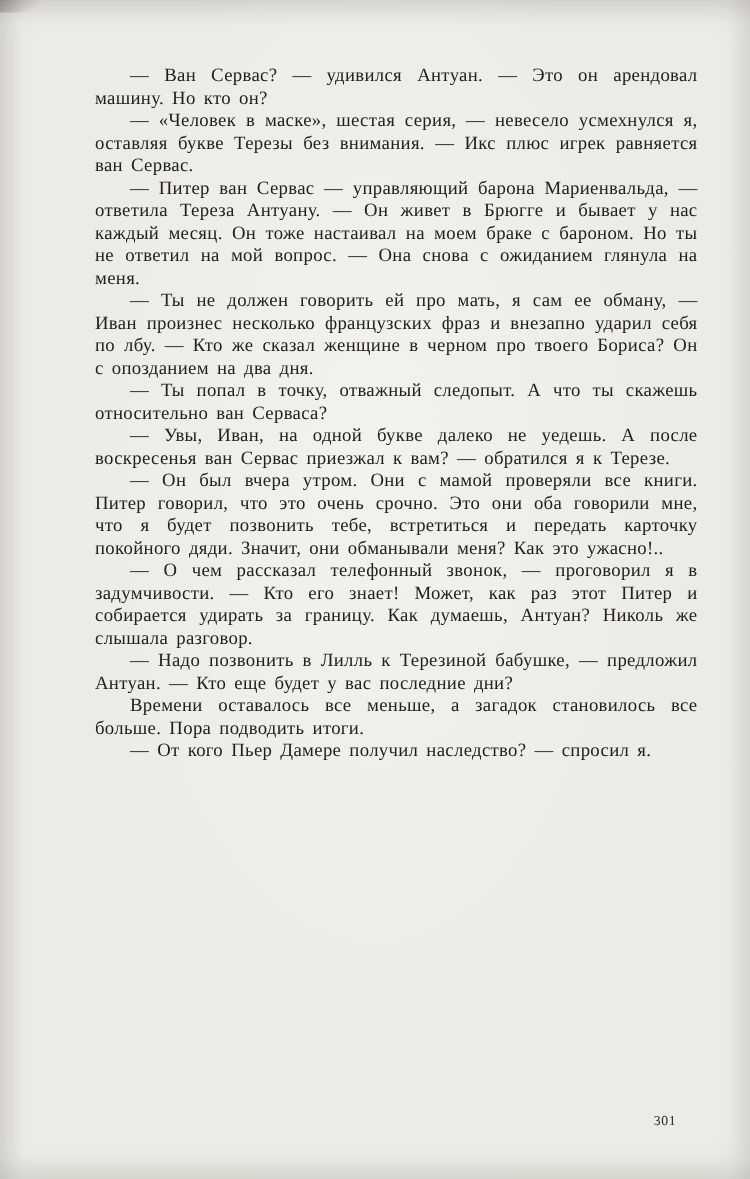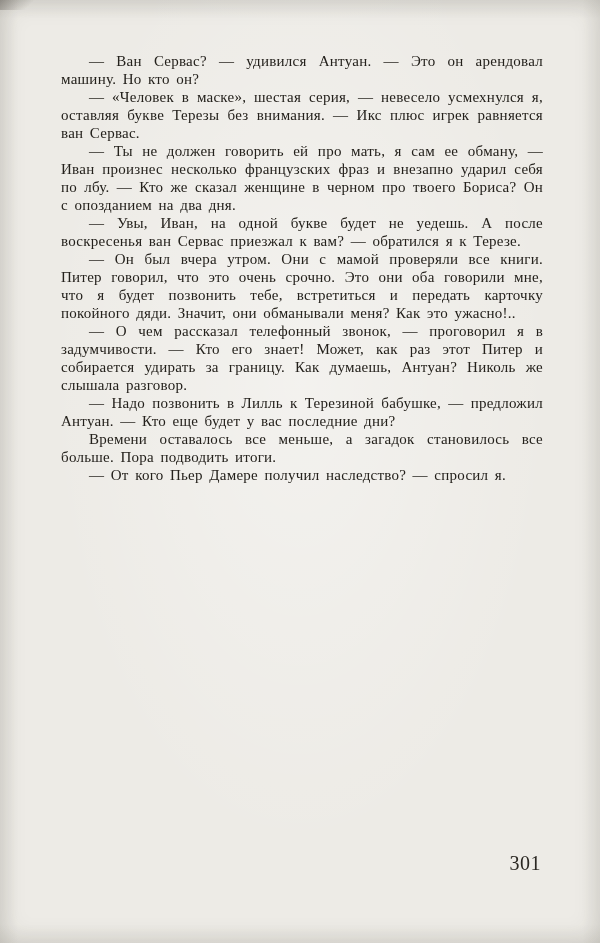--- a/index.html
+++ b/index.html
@@ -17,40 +17,40 @@
       radial-gradient(ellipse at 50% 40%, rgba(255,255,255,0.35) 0%, rgba(255,255,255,0) 60%),
       linear-gradient(90deg, rgba(90,85,75,0.10) 0%, rgba(0,0,0,0) 3%, rgba(0,0,0,0) 97%, rgba(90,85,75,0.08) 100%),
       linear-gradient(180deg, rgba(90,85,75,0.10) 0%, rgba(0,0,0,0) 2%, rgba(0,0,0,0) 98%, rgba(90,85,75,0.08) 100%);
     box-shadow: inset 0 0 28px rgba(60,55,45,0.12);
     box-sizing: border-box;
     overflow: hidden;
     font-family: "Liberation Serif", "DejaVu Serif", serif;
   }
   .text-block {
     position: absolute;
-    left: 61px;
+    left: 76px;
     top: 52px;
     width: 482px;
   }
   .text-block p {
     margin: 0;
     padding: 0;
     text-indent: 28px;
     text-align: justify;
     font-size: 15px;
     line-height: 18px;
     letter-spacing: 0.25px;
     word-spacing: 2.5px;
     color: #24211c;
   }
   .page-number {
     position: absolute;
     right: 59px;
-    bottom: 68px;
-    font-size: 20px;
+    bottom: 40px;
+    font-size: 11px;
     letter-spacing: 0.5px;
     color: #2a2722;
   }
   .corner-shadow {
     position: absolute;
     left: 0;
     top: 0;
     width: 40px;
     height: 10px;
     background: linear-gradient(135deg, rgba(50,45,38,0.35), rgba(0,0,0,0) 70%);
@@ -58,22 +58,24 @@
   }
 </style>
 </head>
 <body>
 
 <div class="scan-page">
   <div class="corner-shadow"></div>
   <div class="text-block">
       <p>— Ван Сервас? — удивился Антуан. — Это он арендовал машину. Но кто он?</p>
       <p>— «Человек в маске», шестая серия, — невесело усмехнулся я, оставляя букве Терезы без внимания. — Икс плюс игрек равняется ван Сервас.</p>
+      <p>— Питер ван Сервас — управляющий барона Мариенвальда, — ответила Тереза Антуану. — Он живет в Брюгге и бывает у нас каждый месяц. Он тоже настаивал на моем браке с бароном. Но ты не ответил на мой вопрос. — Она снова с ожиданием глянула на меня.</p>
       <p>— Ты не должен говорить ей про мать, я сам ее обману, — Иван произнес несколько французских фраз и внезапно ударил себя по лбу. — Кто же сказал женщине в черном про твоего Бориса? Он с опозданием на два дня.</p>
-      <p>— Увы, Иван, на одной букве будет не уедешь. А после воскресенья ван Сервас приезжал к вам? — обратился я к Терезе.</p>
+      <p>— Ты попал в точку, отважный следопыт. А что ты скажешь относительно ван Серваса?</p>
+      <p>— Увы, Иван, на одной букве далеко не уедешь. А после воскресенья ван Сервас приезжал к вам? — обратился я к Терезе.</p>
       <p>— Он был вчера утром. Они с мамой проверяли все книги. Питер говорил, что это очень срочно. Это они оба говорили мне, что я будет позвонить тебе, встретиться и передать карточку покойного дяди. Значит, они обманывали меня? Как это ужасно!..</p>
       <p>— О чем рассказал телефонный звонок, — проговорил я в задумчивости. — Кто его знает! Может, как раз этот Питер и собирается удирать за границу. Как думаешь, Антуан? Николь же слышала разговор.</p>
       <p>— Надо позвонить в Лилль к Терезиной бабушке, — предложил Антуан. — Кто еще будет у вас последние дни?</p>
       <p>Времени оставалось все меньше, а загадок становилось все больше. Пора подводить итоги.</p>
       <p>— От кого Пьер Дамере получил наследство? — спросил я.</p>
     </div>
   <div class="page-number">301</div>
 </div>
 
 </body></html>

